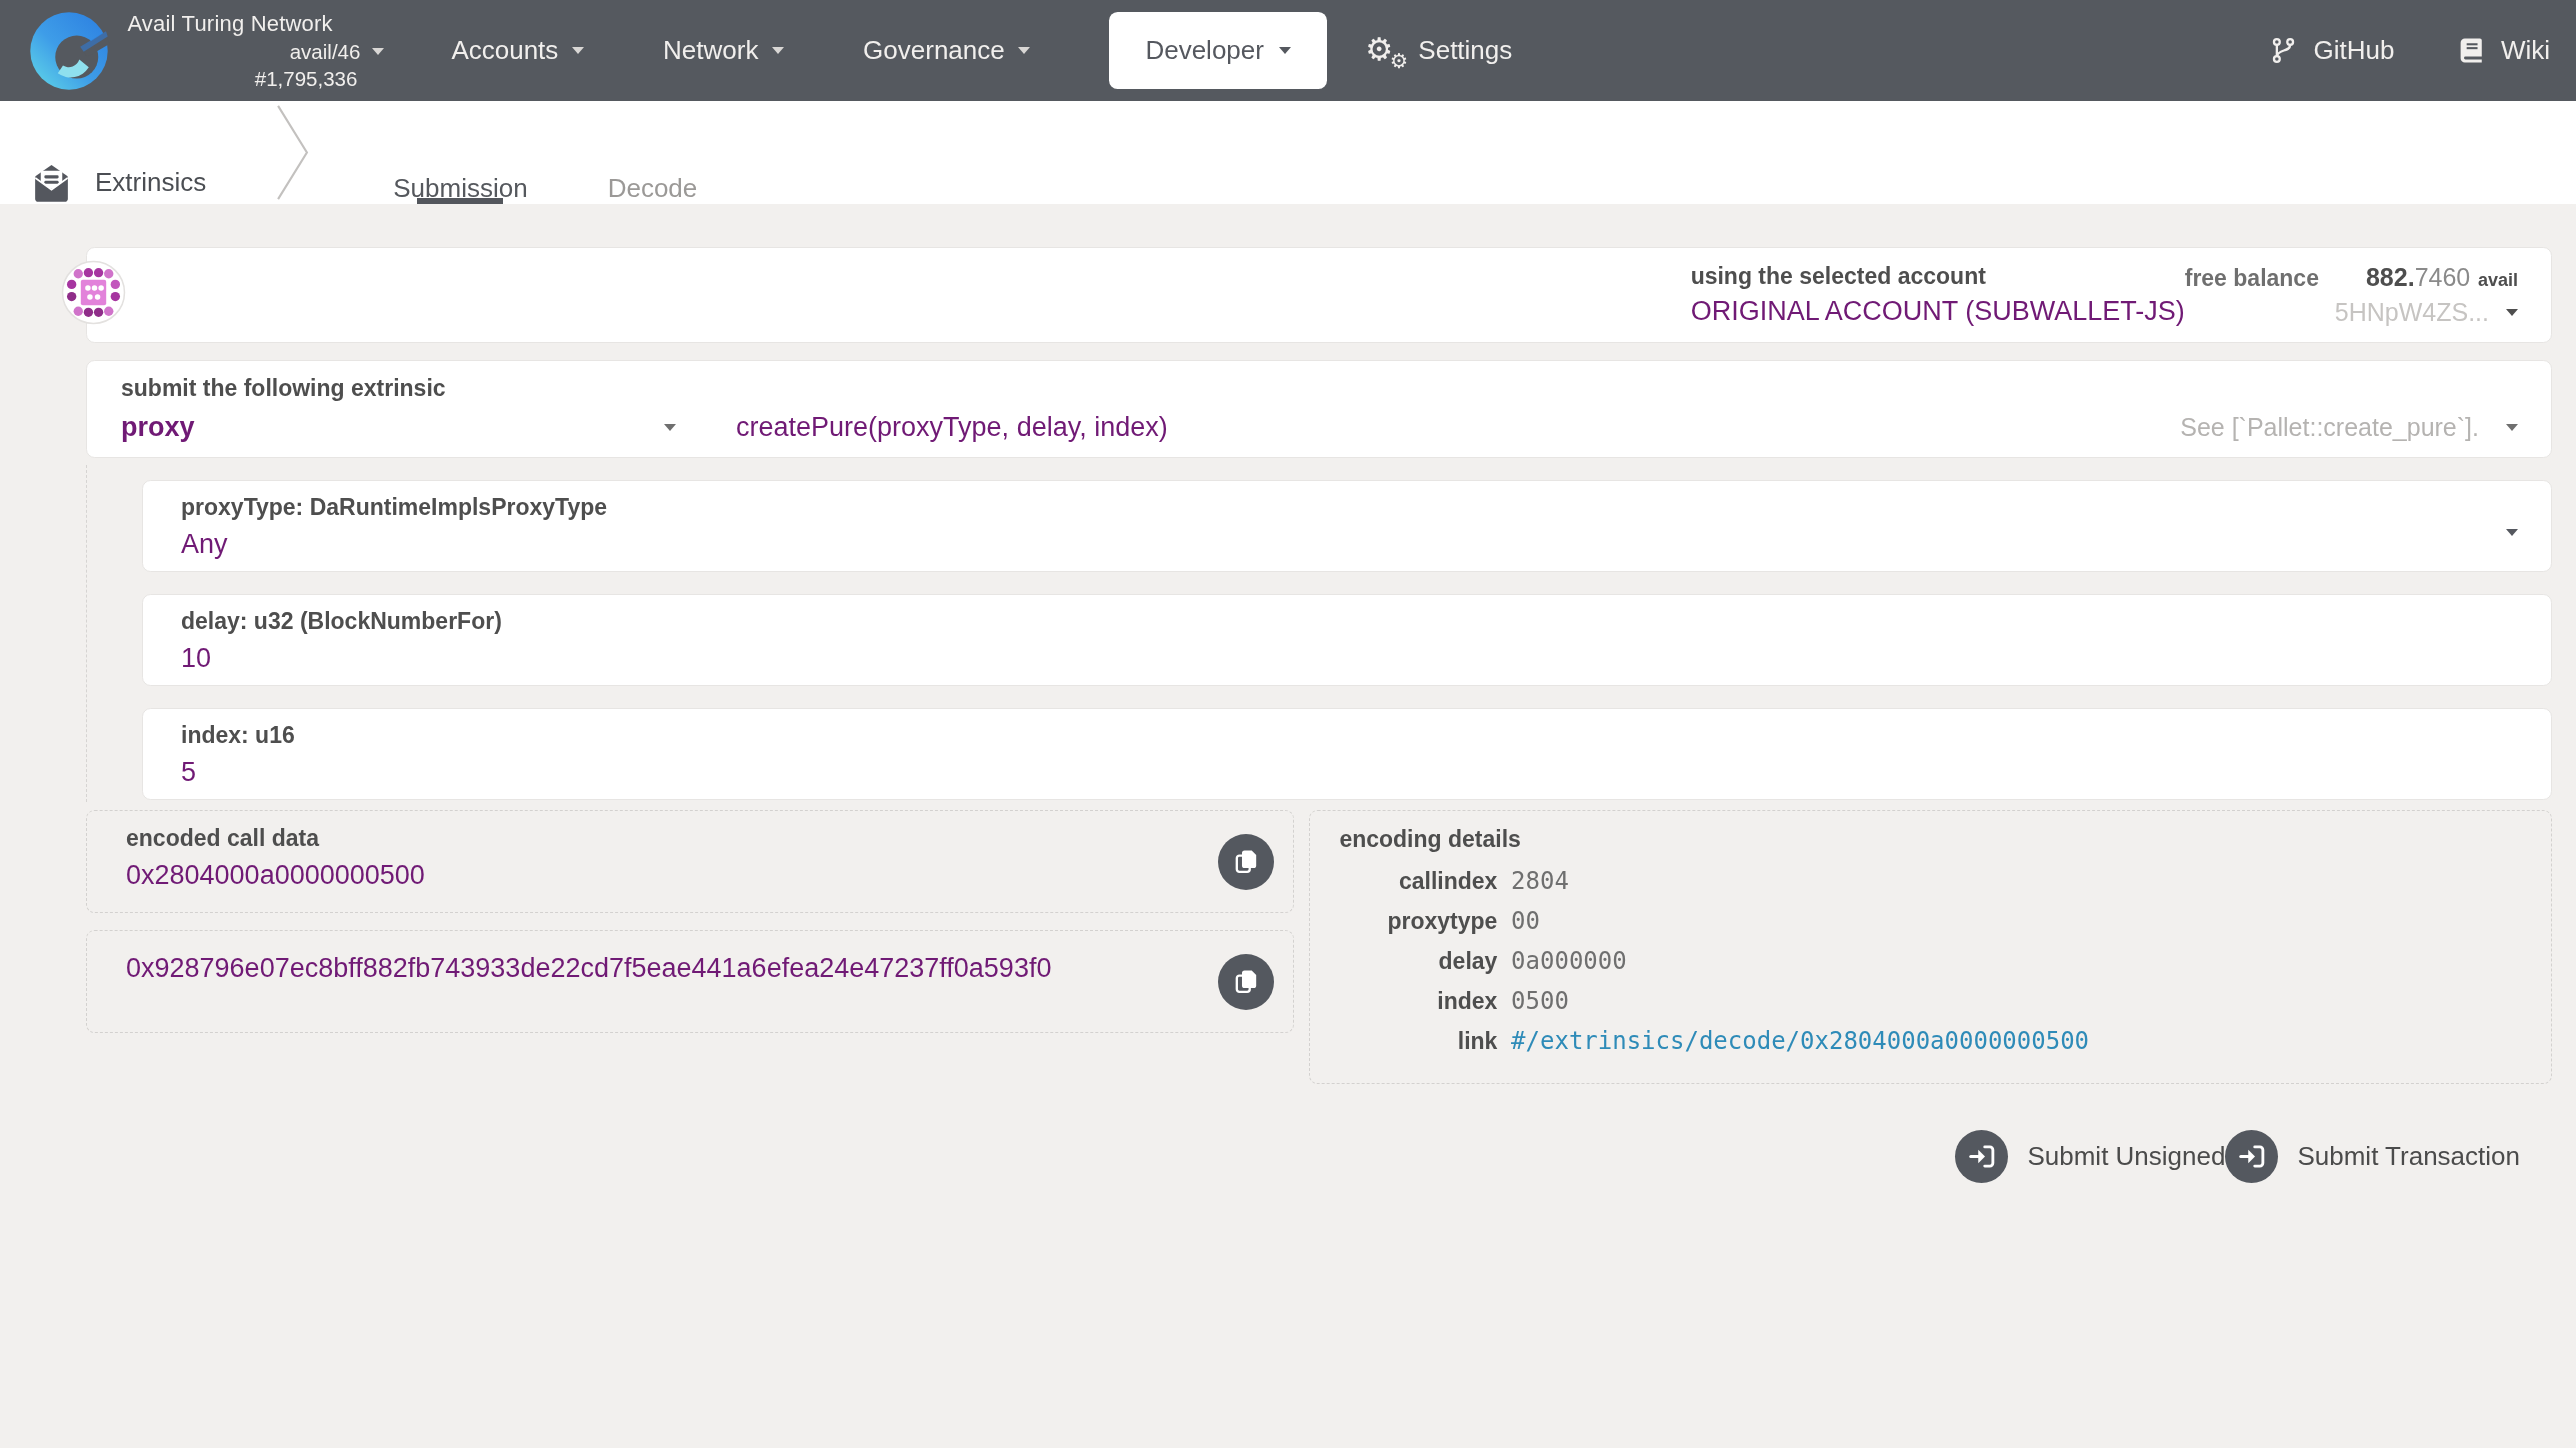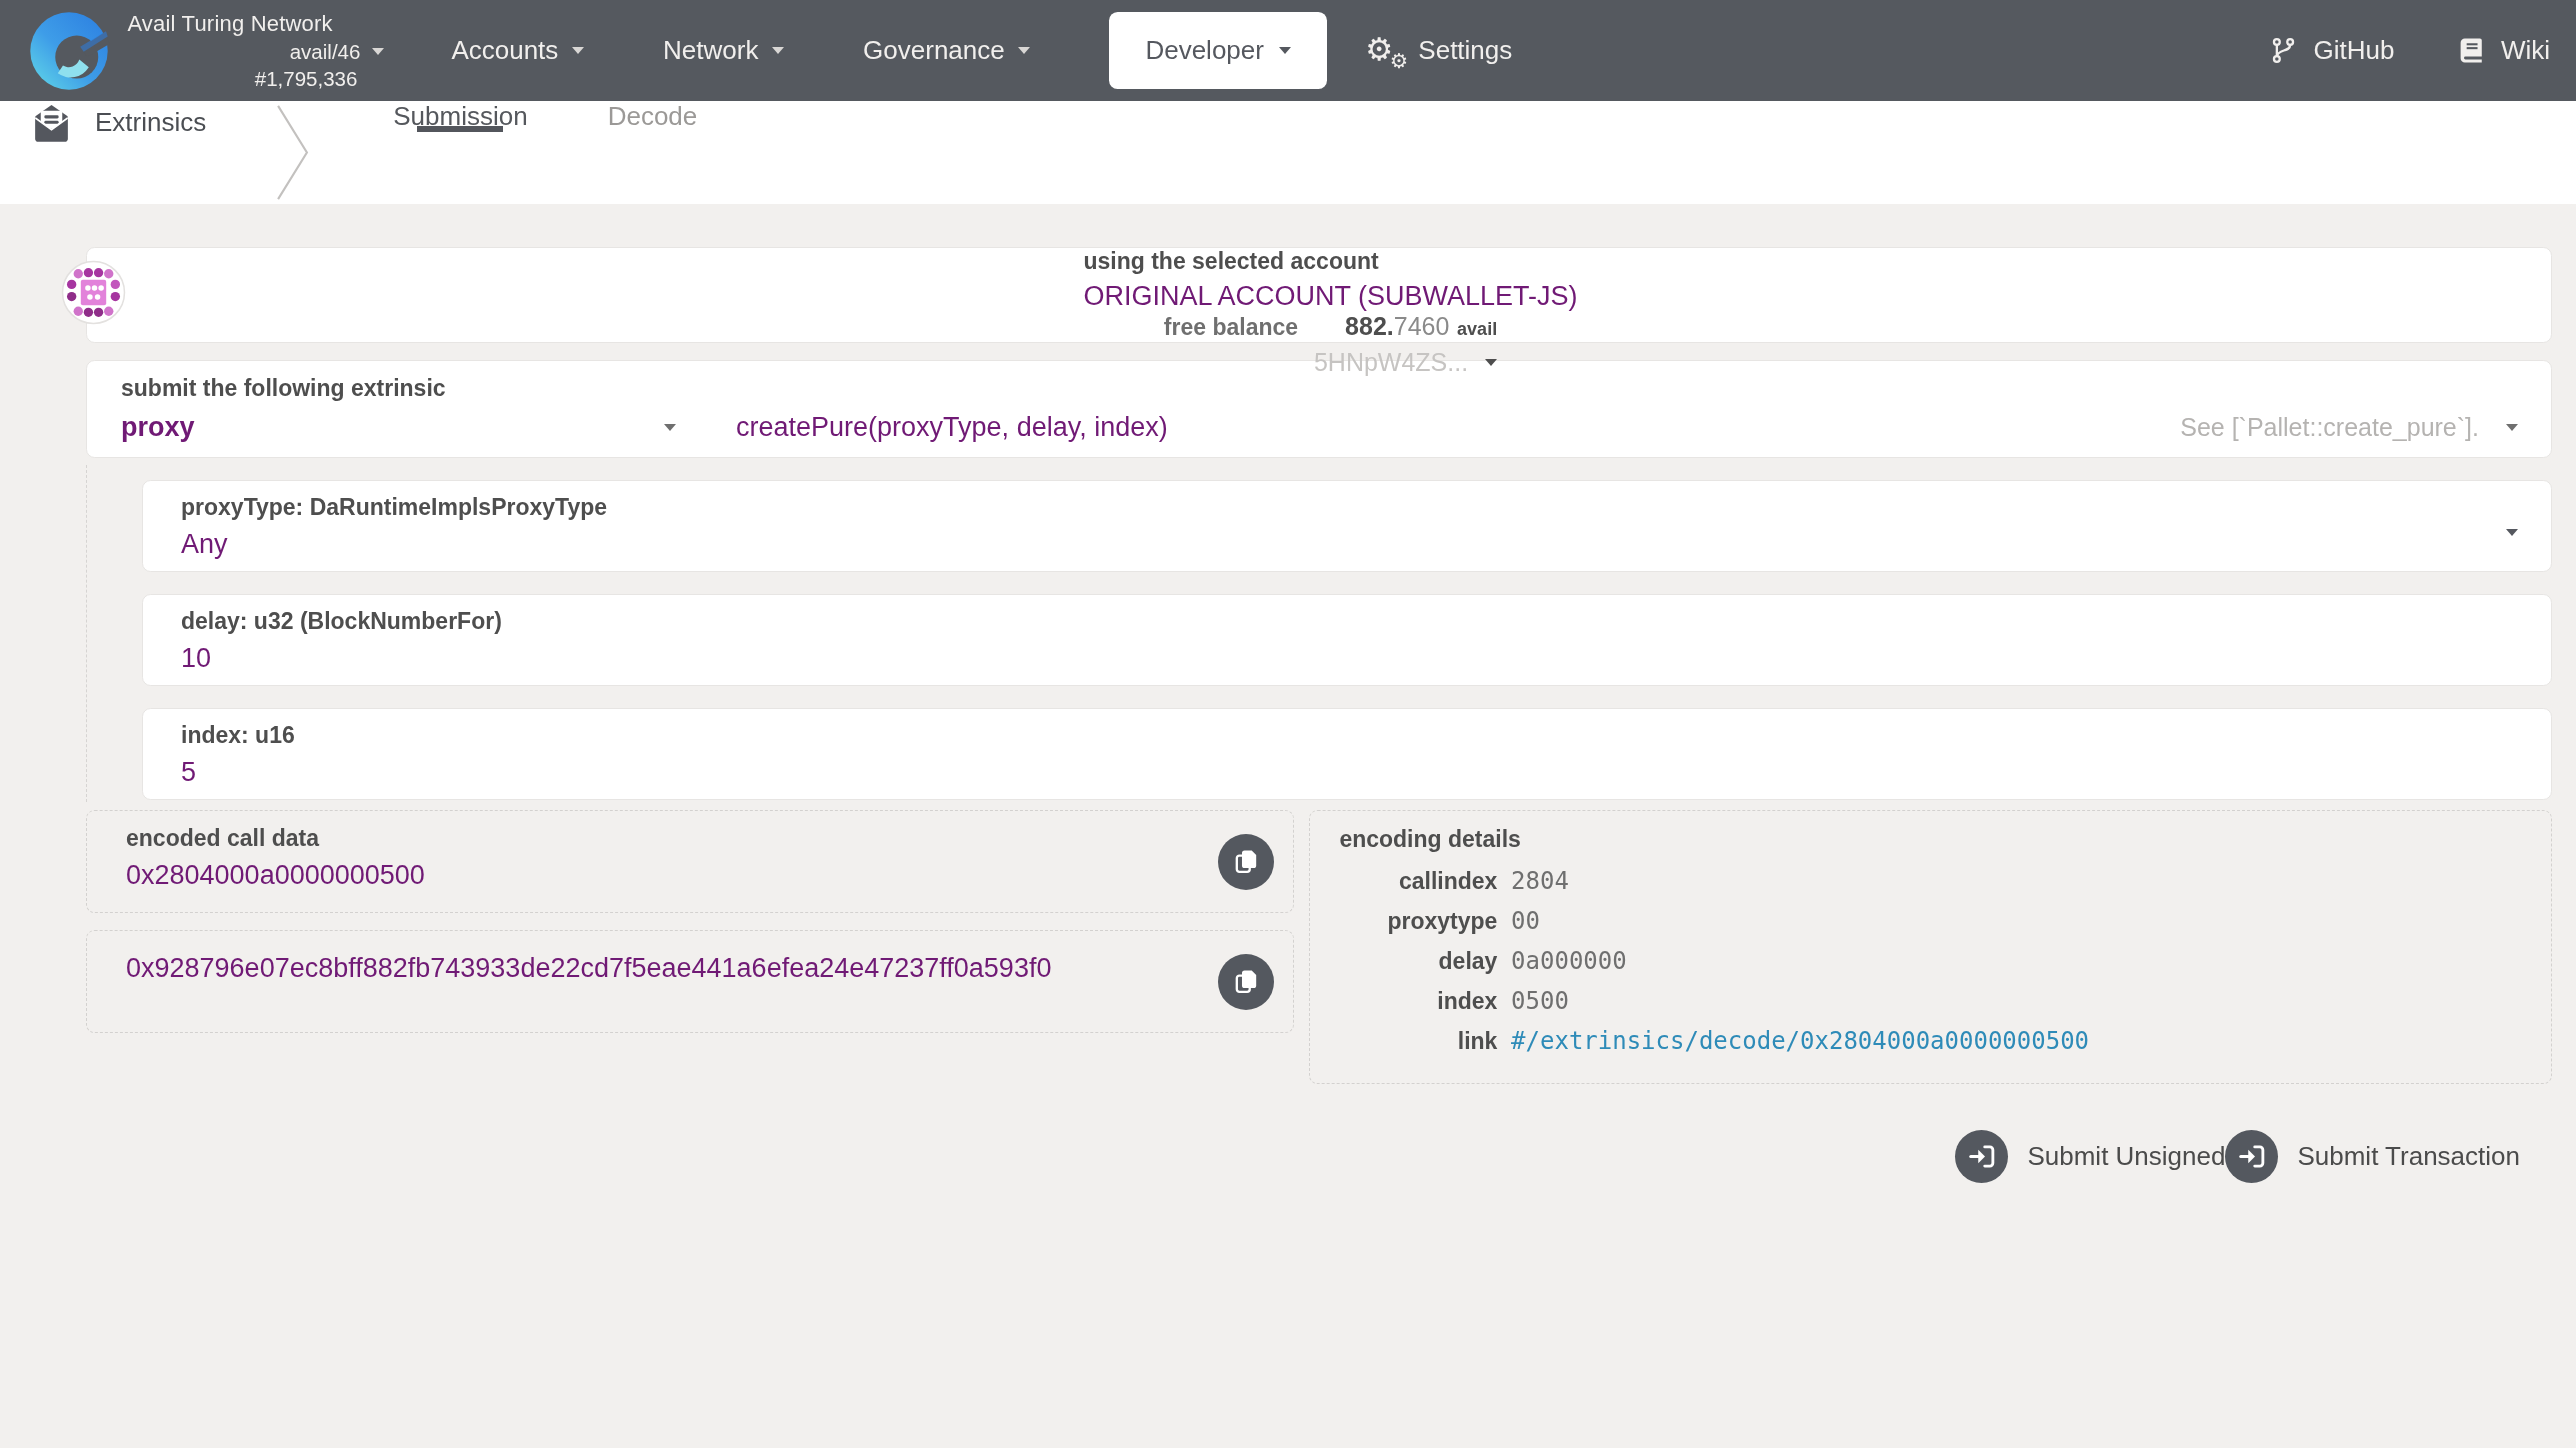--- a/index.html
+++ b/index.html
@@ -20,35 +20,35 @@
   .gears { position:relative; width:41px; height:38px; font-family:"DejaVu Sans", sans-serif; color:#f1efed; }
   .gear-big { font-size:31px; line-height:38px; position:absolute; left:0; top:-1.7px; }
   .gear-small { font-size:20.5px; line-height:20.5px; position:absolute; right:-1.7px; bottom:-1.7px; }
   .header-links { margin-left:auto; display:flex; align-items:center; gap:62px; }
   .hlink { display:flex; align-items:center; gap:15.4px; font-size:26px; cursor:pointer; }
 
   .caret { display:inline-block; width:0; height:0; border-left:7.7px solid transparent; border-right:7.7px solid transparent; border-top:9.4px solid currentColor; }
   .caret.sm { border-left-width:6px; border-right-width:6px; border-top-width:7.7px; }
 
   
-  .tabbar { height:103px; background:#ffffff; display:flex; align-items:flex-start; padding-left:30px; }
+  .tabbar { height:103px; background:#ffffff; display:flex; align-items:flex-end; padding-left:30px; }
   .section-tab { display:flex; align-items:center; gap:22px; font-size:26px; color:#4b4e53; cursor:pointer; }
   .chevron-divider { margin-left:67px; align-self:center; }
   .tab { display:flex; align-items:center; position:relative; font-size:26px; color:#55585d; cursor:pointer; }
   .tab.first { margin-left:81px; }
   .tab.second { margin-left:80px; color:#9b9997; }
   .tab.active::after { content:''; position:absolute; bottom:0; left:50%; transform:translateX(-50%); width:86px; height:6px; background:#53565c; }
 
   
   main { padding:43px 24px 0 86px; }
   .card { background:#ffffff; border:0.9px solid #e7e5e3; border-radius:8.6px; }
   .lbl { font-size:23px; font-weight:bold; color:#4e4e4e; }
   .val { font-size:27px; color:#701a75; }
 
-  .account-card { position:relative; height:96px; display:flex; align-items:center; justify-content:space-between; padding:0 33px 0 56px;flex-direction:column; }
+  .account-card { position:relative; height:96px; display:flex; align-items:center; justify-content:flex-end; padding:0 33px 0 56px; }
   .identicon { position:absolute; left:-26px; top:12px; width:65px; height:65px; cursor:pointer; }
   .acct-left .lbl { margin-bottom:6px; }
   .acct-right { text-align:right; }
   .bal-line { font-size:23px; font-weight:bold; color:#6f6f6f; display:flex; align-items:baseline; justify-content:flex-end; }
   .bal-int { color:#4e4e4e; font-size:25px; margin-left:47px; }
   .bal-frac { color:#8a8a8a; font-weight:normal; font-size:25px; }
   .bal-unit { font-size:18px; color:#4e4e4e; margin-left:7.7px; }
   .addr-line { color:#c6c4c2; font-size:25px; margin-top:6.8px; display:flex; justify-content:flex-end; align-items:center; gap:17px; cursor:pointer; }
   .addr-line .caret { color:#4e4e4e; }
 

